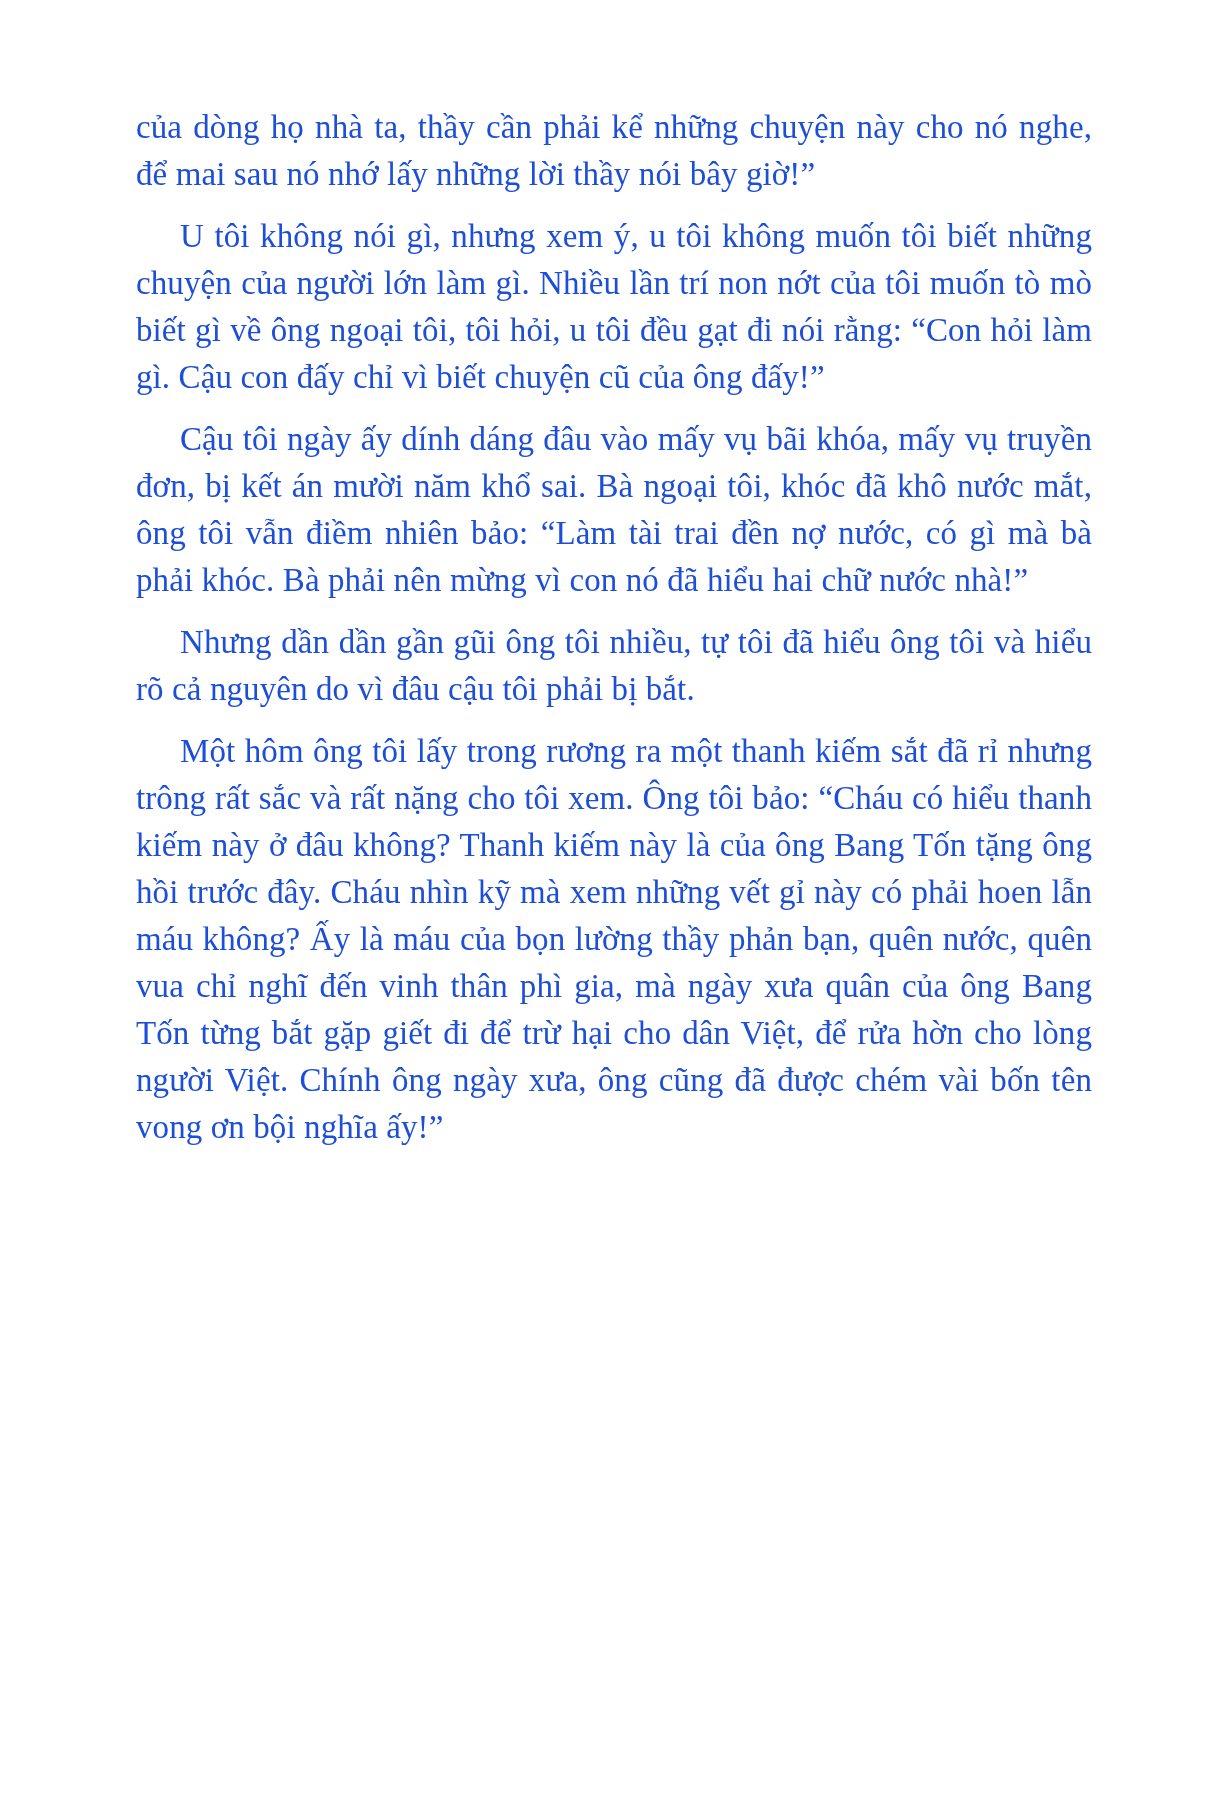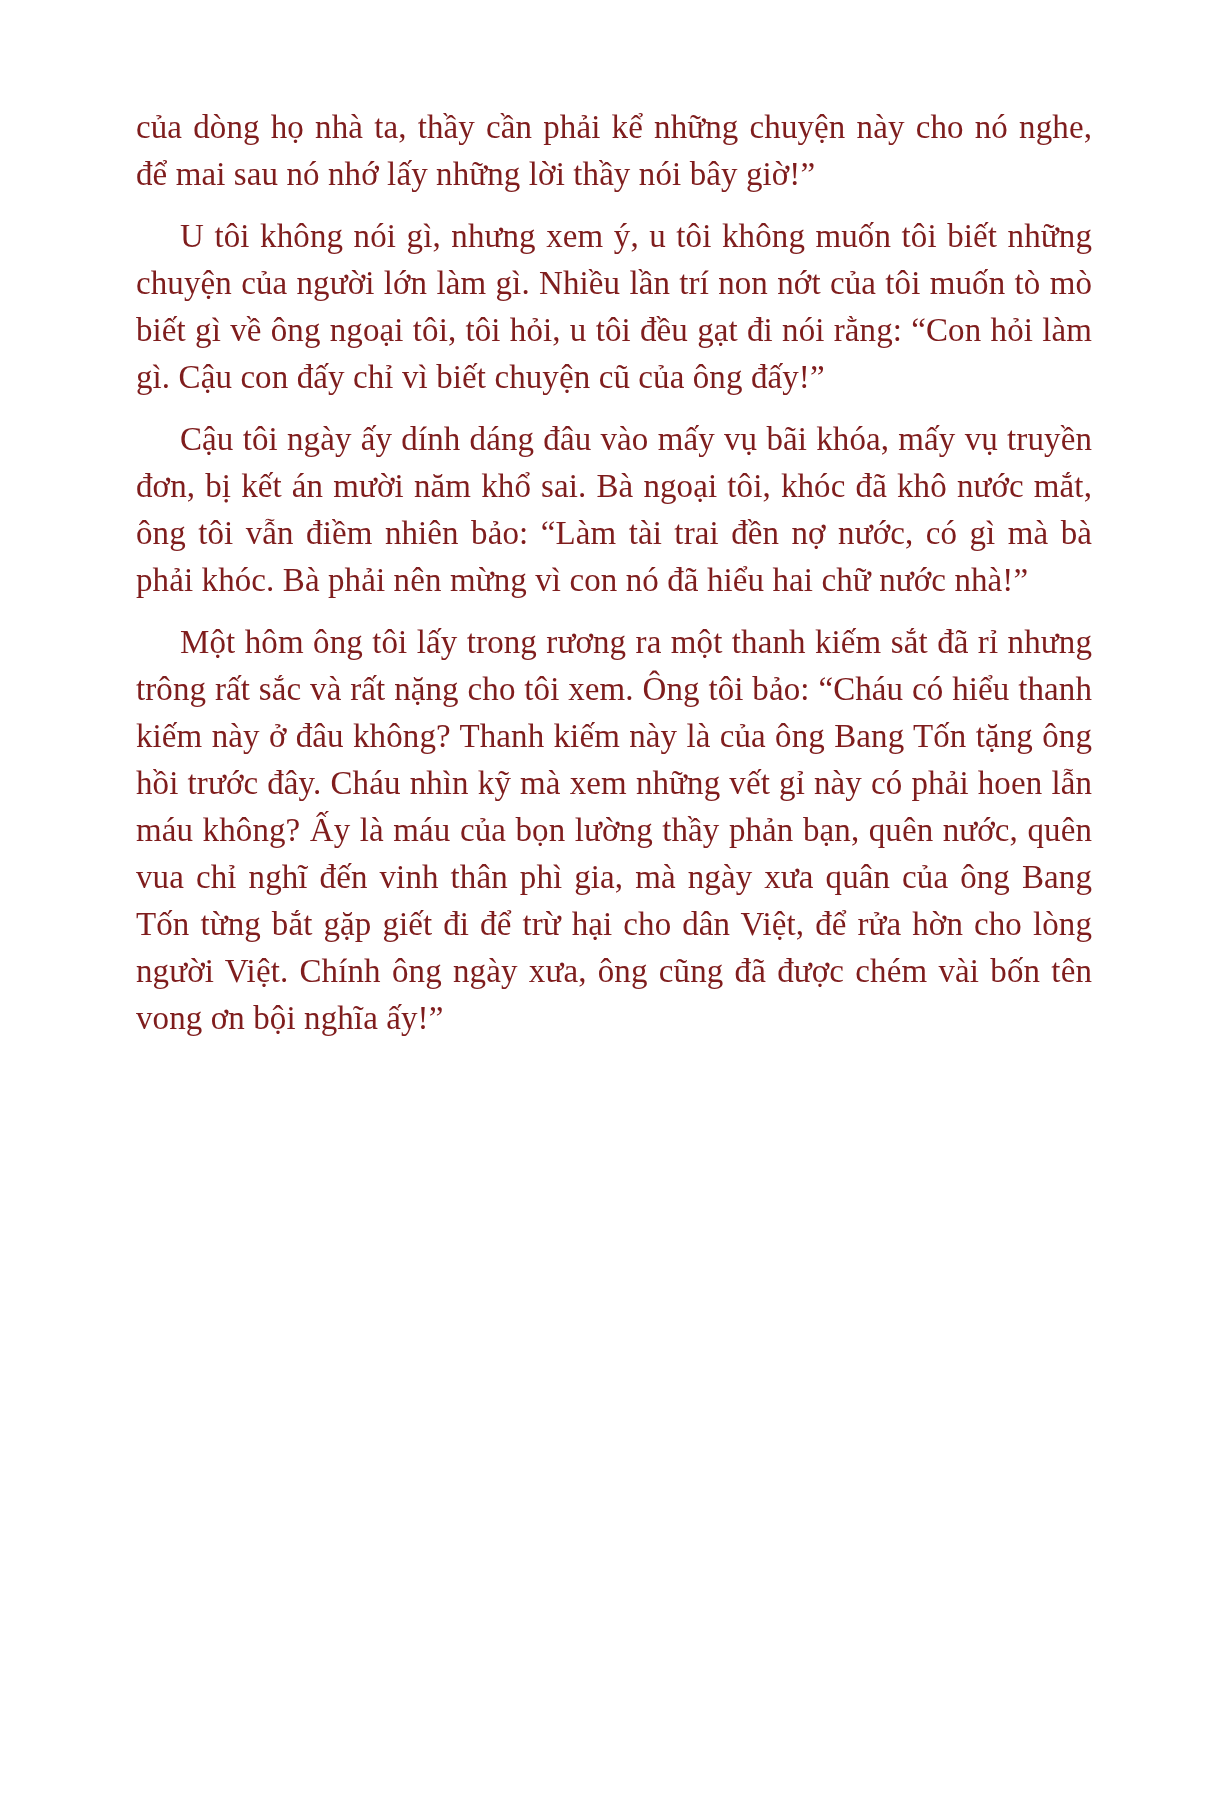--- a/index.html
+++ b/index.html
@@ -7,21 +7,21 @@
     padding: 0;
     background: #ffffff;
   }
   .page {
     position: relative;
     width: 1221px;
     height: 1349px;
     background: #ffffff;
     overflow: hidden;
     font-family: "Liberation Serif", "DejaVu Serif", serif;
-    color: #7f1d1d;
+    color: #1d4ed8;
   }
   .text-block {
     position: absolute;
     left: 136px;
     top: 104px;
     width: 956px;
   }
   .text-block p {
     margin: 0 0 15px 0;
     font-size: 33px;
@@ -62,20 +62,21 @@
 
   <main class="text-block">
 
       <p class="no-indent">của dòng họ nhà ta, thầy cần phải kể những chuyện này cho nó nghe, để mai sau nó nhớ lấy những lời thầy nói bây giờ!”</p>
 
       <p>U tôi không nói gì, nhưng xem ý, u tôi không muốn tôi biết những chuyện của người lớn làm gì. Nhiều lần trí non nớt của tôi muốn tò mò biết gì về ông ngoại tôi, tôi hỏi, u tôi đều gạt đi nói rằng: “Con hỏi làm gì. Cậu con đấy chỉ vì biết chuyện cũ của ông đấy!”</p>
 
       <p>Cậu tôi ngày ấy dính dáng đâu vào mấy vụ bãi khóa, mấy vụ truyền đơn, bị kết án mười năm khổ sai. Bà ngoại tôi, khóc đã khô nước mắt, ông tôi vẫn điềm nhiên bảo: “Làm tài trai đền nợ nước, có gì mà bà phải khóc. Bà phải nên mừng vì con nó đã hiểu hai chữ nước nhà!”</p>
 
 
+      <p>Nhưng dần dần gần gũi ông tôi nhiều, tự tôi đã hiểu ông tôi và hiểu rõ cả nguyên do vì đâu cậu tôi phải bị bắt.</p>
 
       <p>Một hôm ông tôi lấy trong rương ra một thanh kiếm sắt đã rỉ nhưng trông rất sắc và rất nặng cho tôi xem. Ông tôi bảo: “Cháu có hiểu thanh kiếm này ở đâu không? Thanh kiếm này là của ông Bang Tốn tặng ông hồi trước đây. Cháu nhìn kỹ mà xem những vết gỉ này có phải hoen lẫn máu không? Ấy là máu của bọn lường thầy phản bạn, quên nước, quên vua chỉ nghĩ đến vinh thân phì gia, mà ngày xưa quân của ông Bang Tốn từng bắt gặp giết đi để trừ hại cho dân Việt, để rửa hờn cho lòng người Việt. Chính ông ngày xưa, ông cũng đã được chém vài bốn tên vong ơn bội nghĩa ấy!”</p>
 
 
     </main>
 
   <footer class="footer">
     <span class="page-number">32</span>
     <span class="book-title">NẾP CŨ</span>
   </footer>

